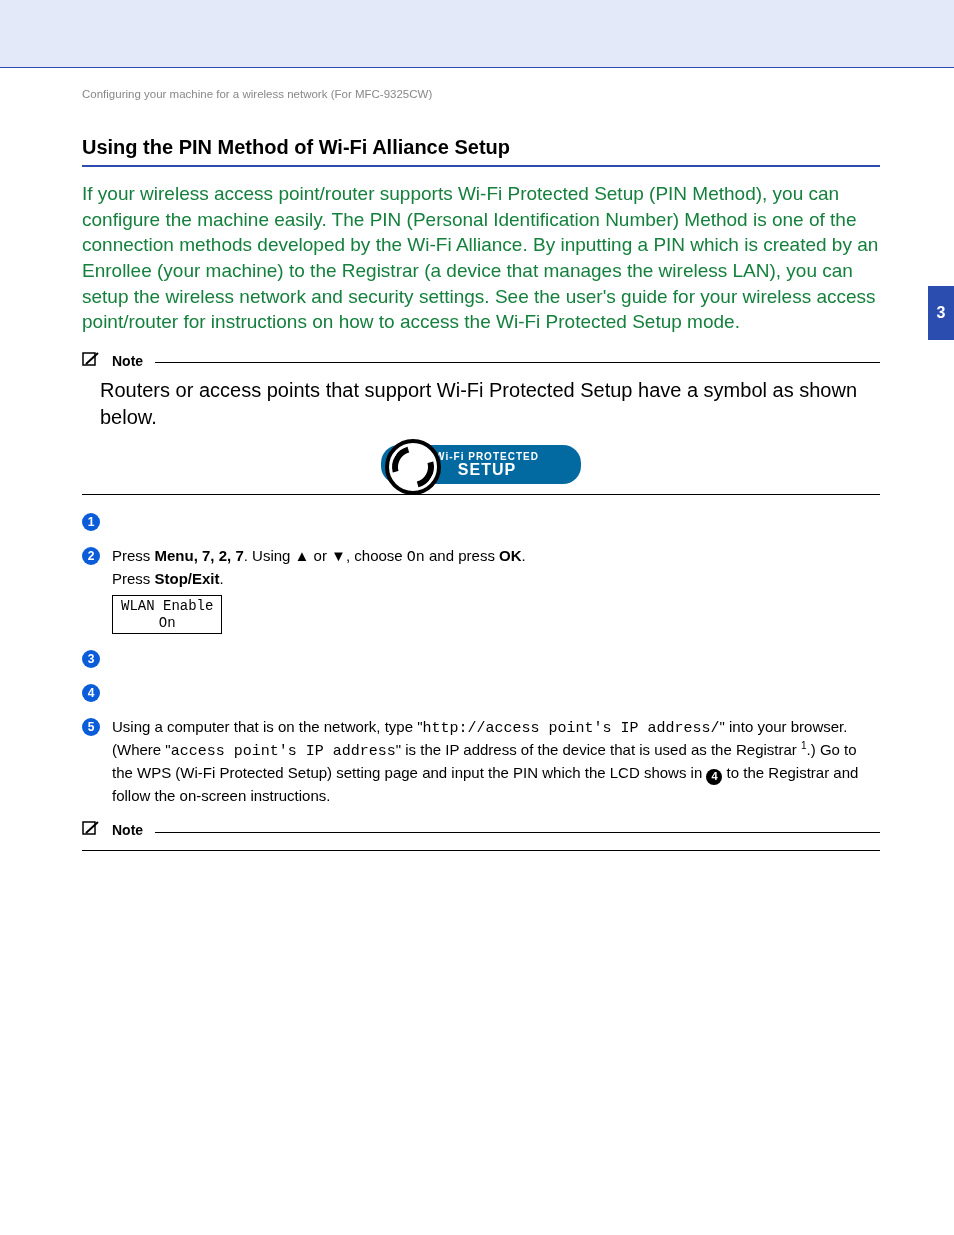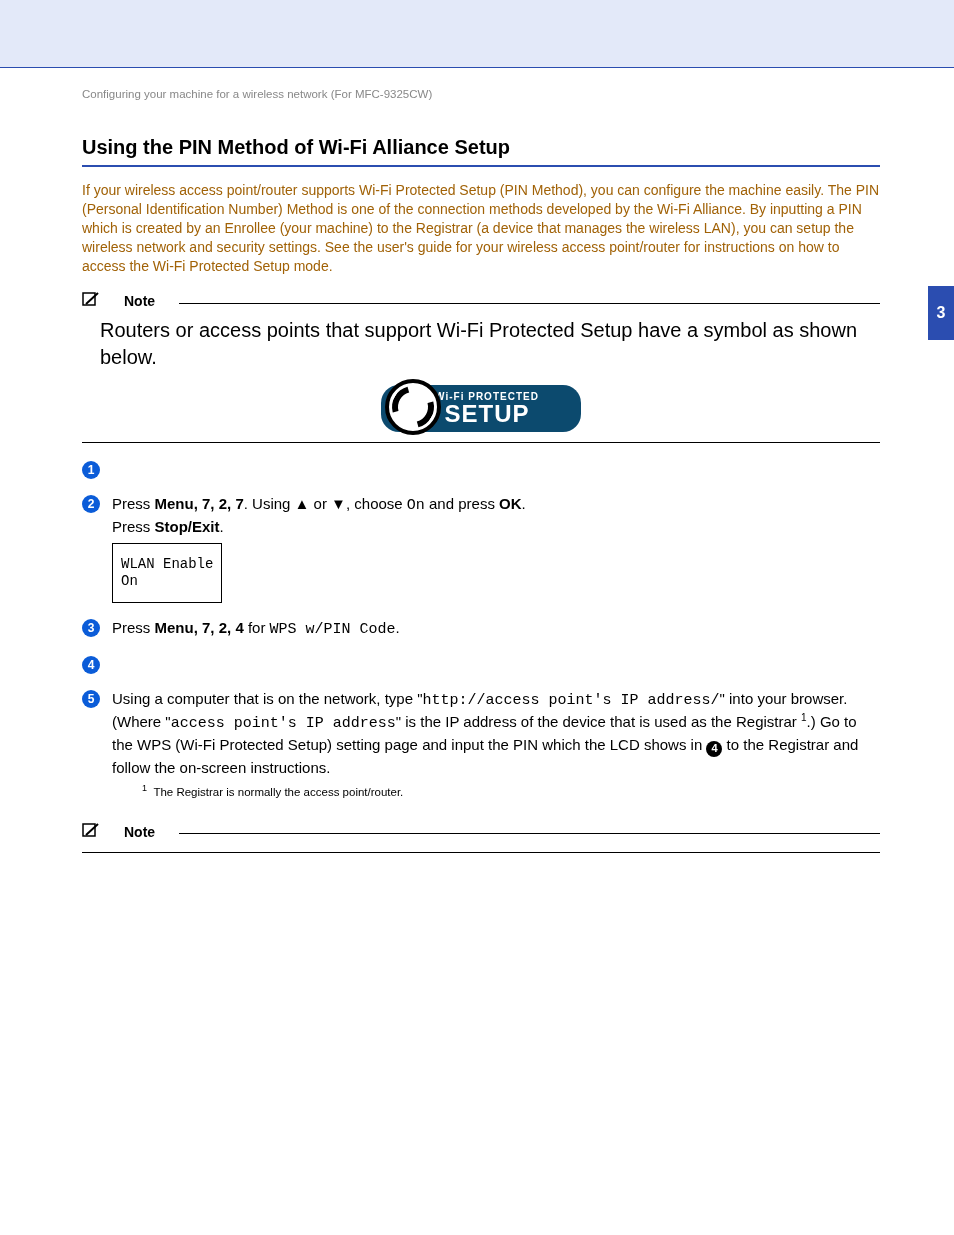--- a/index.html
+++ b/index.html
@@ -2,39 +2,39 @@
 <html><head>
 <meta charset="utf-8">
 <style>
   * { box-sizing: border-box; margin: 0; padding: 0; }
   html, body { width: 954px; height: 1235px; background: #fff; font-family: Arial, Helvetica, sans-serif; }
   .topband { background: #e3e9f9; height: 68px; width: 100%; border-bottom: 1px solid #2b4db0; }
   .page { padding: 20px 74px 0 82px; position: relative; }
   .breadcrumb { font-size: 11.5px; color: #888; margin-bottom: 36px; }
   .side-tab { position: absolute; right: 0; top: 218px; width: 26px; height: 54px; background: #2b4db0; color: #fff; font-size: 16px; font-weight: bold; display: flex; align-items: center; justify-content: center; }
   h1 { font-size: 20px; font-weight: bold; color: #000; padding-bottom: 6px; border-bottom: 2px solid #2b4db0; margin-bottom: 14px; }
-  .intro { font-size: 14px; line-height: 1.35; color: #a16207; margin-bottom: 16px; }
+  .intro { font-size: 19px; line-height: 1.35; color: #15803d; margin-bottom: 16px; }
   .note-block { margin: 10px 0 12px 0; }
-  .note-head { display: flex; align-items: center; gap: 24px; }
+  .note-head { display: flex; align-items: center; gap: 12px; }
   .note-head .label { font-size: 14px; font-weight: bold; }
   .note-rule { flex: 1; border-bottom: 1px solid #000; position: relative; top: 2px; }
   .note-body { font-size: 20px; line-height: 1.35; margin: 6px 0 6px 18px; }
   .note-bottom-rule { border-bottom: 1px solid #000; margin-top: 10px; }
   .wps-logo { display: flex; justify-content: center; margin: 14px 0 10px; }
-  .wps-badge { background: #0c4a6e; color: #fff; border-radius: 18px; padding: 6px 16px 6px 28px; position: relative; min-width: 200px; }
+  .wps-badge { background: #0369a1; color: #fff; border-radius: 18px; padding: 6px 16px 6px 28px; position: relative; min-width: 200px; }
   .wps-badge .swirl { position: absolute; left: 4px; top: -6px; width: 56px; height: 56px; background: #fff; border-radius: 50%; border: 4px solid #000; display:flex; align-items:center; justify-content:center; }
   .wps-badge .swirl::after { content: ""; width: 30px; height: 30px; border: 6px solid #000; border-top-color: transparent; border-bottom-color: transparent; border-radius: 50%; transform: rotate(30deg); }
   .wps-badge .t1 { font-size: 10px; letter-spacing: 1px; font-weight: bold; text-align: center; }
-  .wps-badge .t2 { font-size: 24px; font-weight: bold; letter-spacing: 1px; text-align: center; line-height: 1; }
+  .wps-badge .t2 { font-size: 16px; font-weight: bold; letter-spacing: 1px; text-align: center; line-height: 1; }
   .steps { margin-top: 16px; }
   .step { display: flex; gap: 12px; margin-bottom: 14px; }
   .bullet { width: 18px; height: 18px; border-radius: 50%; background: #0b5cd8; color: #fff; font-size: 12px; font-weight: bold; display: flex; align-items: center; justify-content: center; flex-shrink: 0; margin-top: 2px; }
   .step-body { font-size: 15px; line-height: 1.4; }
   .step-body b { font-weight: bold; }
-  .lcd { display: inline-block; border: 1px solid #000; font-family: "Courier New", monospace; font-size: 14px; padding: 12px 8px; line-height: 1.2; margin-top: 6px; white-space: pre; }
+  .lcd { display: inline-block; border: 1px solid #000; font-family: "Courier New", monospace; font-size: 14px; padding: 2px 8px; line-height: 1.2; margin-top: 6px; white-space: pre; text-align: center; }
   .mono { font-family: "Courier New", monospace; }
   .footnote { font-size: 11.5px; margin: 4px 0 8px 30px; }
   .footnote sup { font-size: 9px; vertical-align: super; }
   .inline-bullet { display: inline-flex; width: 16px; height: 16px; border-radius: 50%; background: #000; color: #fff; font-size: 11px; font-weight: bold; align-items: center; justify-content: center; vertical-align: -2px; }
   .page-wrapper { position: relative; height: 1228px; }
   .pagefoot { position: absolute; right: 74px; bottom: 28px; font-size: 12px; font-weight: bold; }
   sup.ref { font-size: 10px; vertical-align: super; }
 </style>
 </head>
 <body>
@@ -84,36 +84,30 @@
       <div class="step-body">
         <span>Press </span><b>Menu</b><b>, 7, 2, 7</b><span>. Using ▲ or ▼, choose </span><span class="mono">On</span><span> and press </span><b>OK</b><span>.</span><br>
         <span>Press </span><b>Stop/Exit</b><span>.</span><br>
         <span class="lcd">WLAN Enable
 On</span>
       </div>
     </div>
 
     <div class="step">
       <div class="bullet">3</div>
-      <div class="step-body">
-        <span>Press </span><b>Menu</b><b>, 7, 2, 4</b><span> for </span><span class="mono">WPS w/PIN Code</span><span>.</span>
-      </div>
     </div>
 
     <div class="step">
       <div class="bullet">4</div>
     </div>
 
     <div class="step">
       <div class="bullet">5</div>
       <div class="step-body">
         <span>Using a computer that is on the network, type "</span><span class="mono">http://access point's IP address/</span><span>" into your browser. (Where "</span><span class="mono">access point's IP address</span><span>" is the IP address of the device that is used as the Registrar </span><sup class="ref">1</sup><span>.) Go to the WPS (Wi-Fi Protected Setup) setting page and input the PIN which the LCD shows in </span><span class="inline-bullet">4</span><span> to the Registrar and follow the on-screen instructions.</span>
-        <div class="footnote">
-          <sup>1</sup>&nbsp;&nbsp;<span>The Registrar is normally the access point/router.</span>
-        </div>
       </div>
     </div>
 
   </div>
 
   <div class="note-block" style="margin-top:4px;">
     <div class="note-head">
       <span>
         <svg width="18" height="16" viewBox="0 0 18 16">
               <rect x="1" y="2" width="12" height="12" fill="none" stroke="#000" stroke-width="1.5"></rect>

